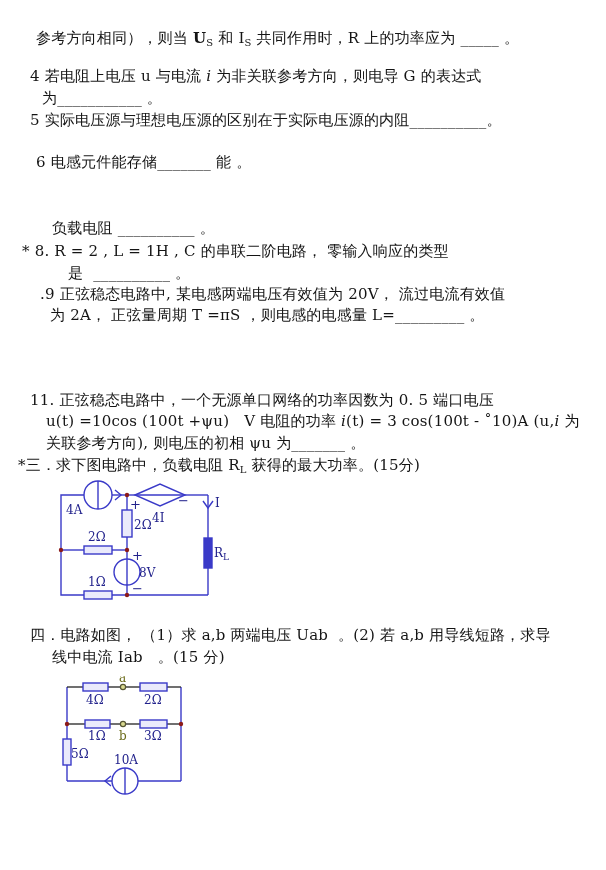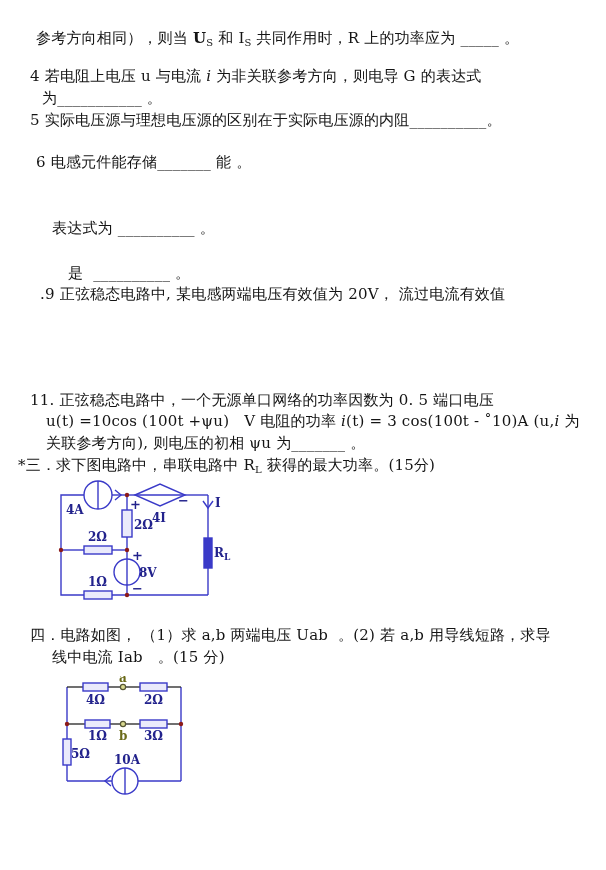--- a/index.html
+++ b/index.html
@@ -36,42 +36,44 @@
   .ln11{left:38px;top:327px}
   .ln12{left:50px;top:349px}
   .ln13{left:30px;top:390px}
   .ln14{left:46px;top:411px}
   .ln15{left:46px;top:433px}
   .ln16{left:18px;top:455px}
   .ln17{left:30px;top:625px}
   .ln18{left:52px;top:647px}
   .ln19{left:18px;top:818px}
 
-  .circuit{position:absolute;font-weight:bold;}
+  .circuit{position:absolute;}
   #circuit1{left:48px;top:478px;}
   #circuit2{left:58px;top:676px;}
   svg text{font-family:"DejaVu Serif","Liberation Serif",serif;}
 </style>
 </head>
 <body>
 
 <div id="page">
 
   <div class="qline ln0"><span>参考方向相同），则当 </span><span class="s-b">U</span><span class="s-sub">S</span><span> 和 I</span><span class="s-sub">S</span><span> 共同作用时，R 上的功率应为 </span><span>_____</span><span> 。</span></div>
   <div class="qline ln1"><span>4 若电阻上电压 u 与电流 </span><span class="s-i">i</span><span> 为非关联参考方向，则电导 G 的表达式</span></div>
   <div class="qline ln2"><span>为</span><span>___________</span><span> 。</span></div>
   <div class="qline ln3"><span>5 实际电压源与理想电压源的区别在于实际电压源的内阻</span><span>__________</span><span>。</span></div>
   <div class="qline ln4"><span>6 电感元件能存储</span><span>_______</span><span> 能 。</span></div>
-  <div class="qline ln6"><span>表达式为 </span><span>__________</span><span> 。</span></div>
+  <div class="qline ln6"><span>负载电阻 </span><span>__________</span><span> 。</span></div>
+  <div class="qline ln7"><span>* 8. R = 2 , L = 1H , C 的串联二阶电路， 零输入响应的类型</span></div>
   <div class="qline ln8"><span>是  </span><span>__________</span><span> 。</span></div>
   <div class="qline ln9"><span>.9 正弦稳态电路中, 某电感两端电压有效值为 20V， 流过电流有效值</span></div>
+  <div class="qline ln10"><span>为 2A， 正弦量周期 T =</span><span>π</span><span>S ，则电感的电感量 L=</span><span>_________</span><span> 。</span></div>
   <div class="qline ln13"><span>11. 正弦稳态电路中，一个无源单口网络的功率因数为 0. 5 端口电压</span></div>
   <div class="qline ln14"><span>u(t) =10cos (100t +ψu)   V 电阻的功率 </span><span class="s-i">i</span><span>(t) = 3 cos(100t - ˚10)A (u,</span><span class="s-i">i</span><span> 为</span></div>
   <div class="qline ln15"><span>关联参考方向), 则电压的初相 ψu 为</span><span>_______</span><span> 。</span></div>
-  <div class="qline ln16"><span>*三．求下图电路中，串联电路中 R</span><span class="s-sub">L</span><span> 获得的最大功率。(15分)</span></div>
+  <div class="qline ln16"><span>*三．求下图电路中，负载电阻 R</span><span class="s-sub">L</span><span> 获得的最大功率。(15分)</span></div>
   <div class="qline ln17"><span>四．电路如图， （1）求 a,b 两端电压 Uab  。(2) 若 a,b 用导线短路，求导</span></div>
   <div class="qline ln18"><span>线中电流 Iab   。(15 分)</span></div>
 
   <div id="circuit1" class="circuit">
     <svg width="190" height="135" viewBox="0 0 190 135">
       <g stroke="#3a3ac8" stroke-width="1.4" fill="none">
 
         <polyline points="36,17 13,17 13,117 36,117"></polyline>
         <line x1="64" y1="17" x2="87" y2="17"></line>
         <line x1="137" y1="17" x2="160" y2="17"></line>

